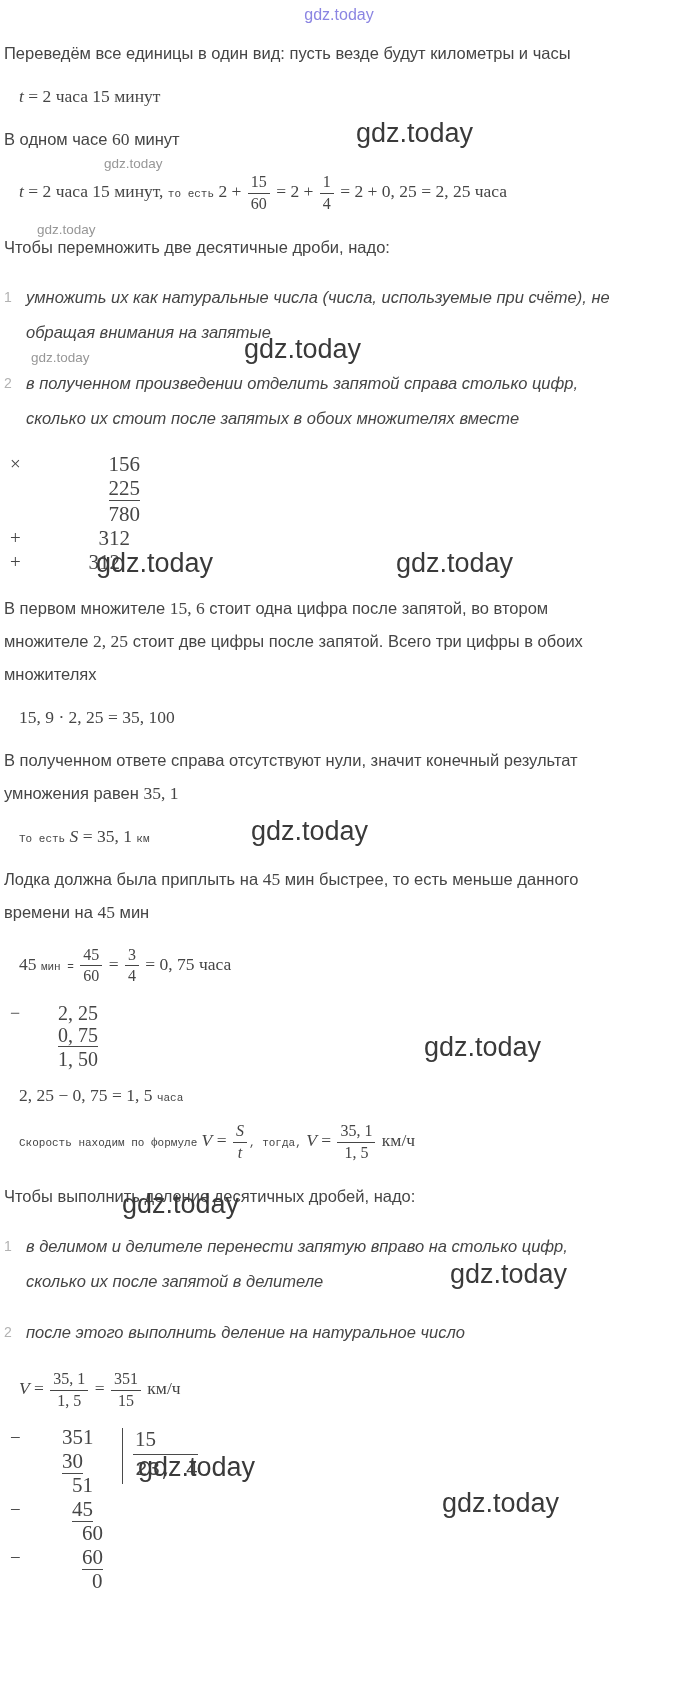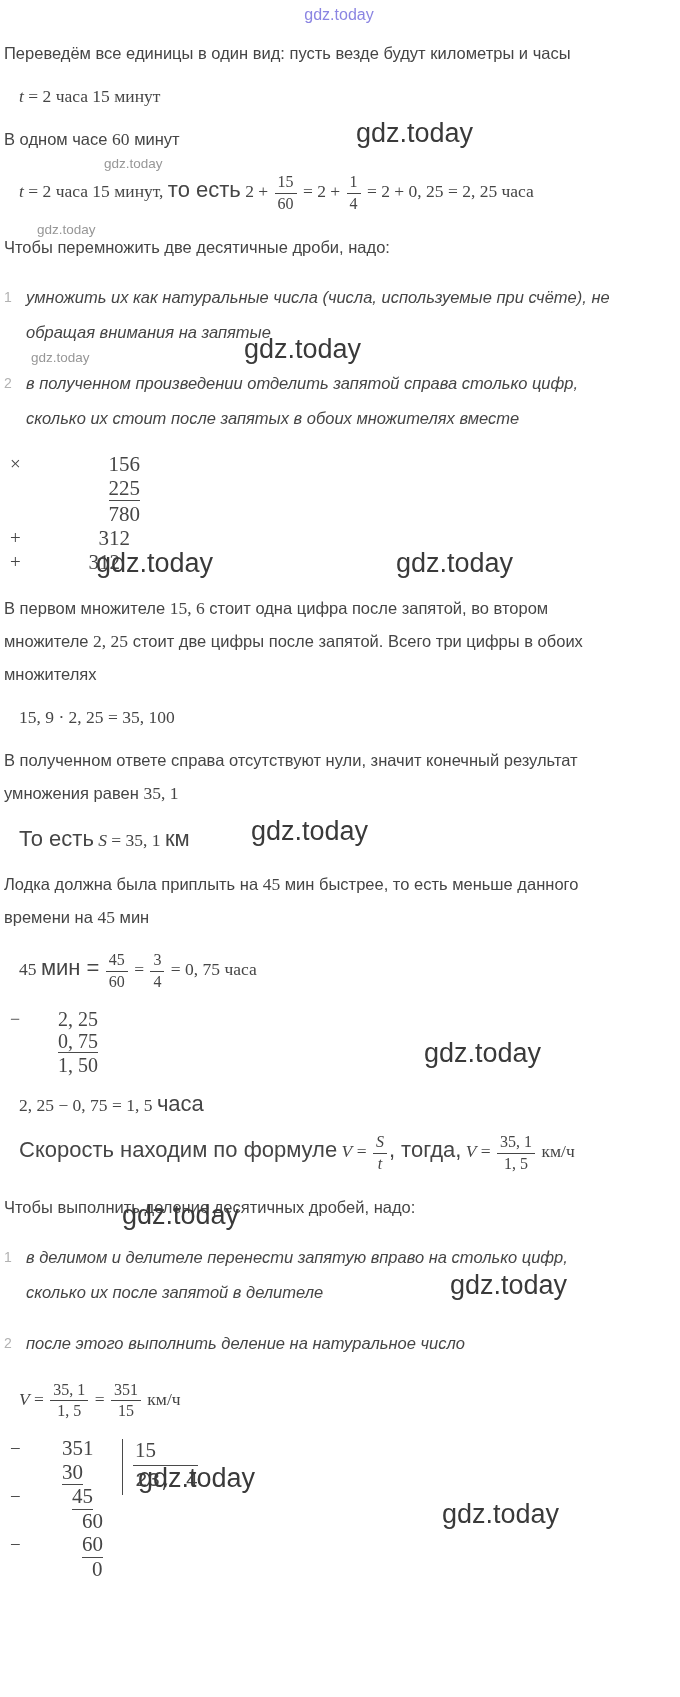--- a/index.html
+++ b/index.html
@@ -20,21 +20,21 @@
     color: #8b85e2;
     font-size: 16px;
     text-decoration: none;
     margin: 2px 0 6px 0;
   }
 
   p.para { margin: 13px 0; line-height: 33px; position: relative; }
 
   .math { font-family: "Liberation Serif", serif; font-size: 17.5px; }
   .mi { font-style: italic; }
-  .conn { font-family: Liberation Sans, sans-serif; font-size: 22px; }
+  .conn { font-family: Liberation Mono, monospace; font-size: 11px; }
 
   .formula { position: relative; margin: 9px 15px; line-height: 1.2; padding: 3px 0;
              font-family: "Liberation Serif", serif; font-size: 17.5px; }
   .formula .math { font-size: 17.5px; }
 
   .frac { display: inline-block; vertical-align: middle; text-align: center;
           font-size: 16px; line-height: 1.3; margin: 0 2px; }
   .frac .num { display: block; padding: 0 3px; }
   .frac .den { display: block; padding: 0 3px; border-top: 1px solid #454545; }
 
@@ -273,20 +273,24 @@
   <div class="division">
     <div class="drow">
       <span class="dsign">−</span>
       <span class="dnum o0">351</span>
     </div>
     <div class="drow">
       <span class="dsign"></span>
       <span class="dnum o0 u">30</span>
     </div>
     <div class="drow">
+      <span class="dsign"></span>
+      <span class="dnum o1">51</span>
+    </div>
+    <div class="drow">
       <span class="dsign">−</span>
       <span class="dnum o1 u">45</span>
     </div>
     <div class="drow">
       <span class="dsign"></span>
       <span class="dnum o2">60</span>
     </div>
     <div class="drow">
       <span class="dsign">−</span>
       <span class="dnum o2 u">60</span>

